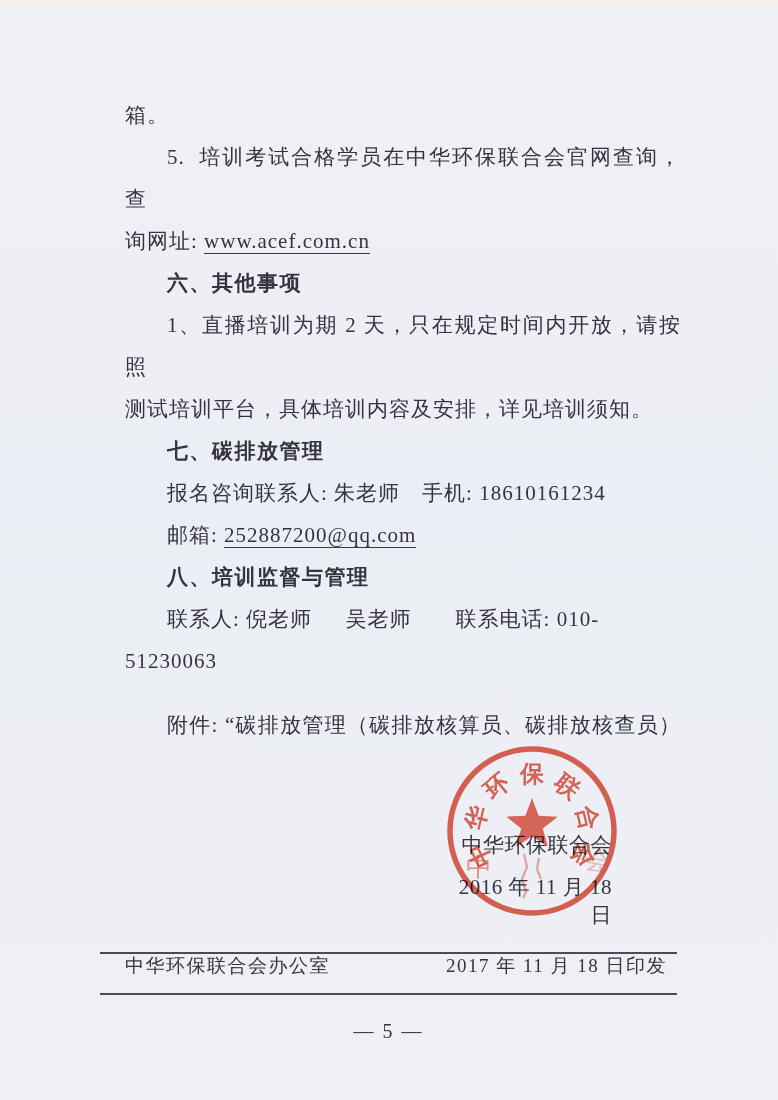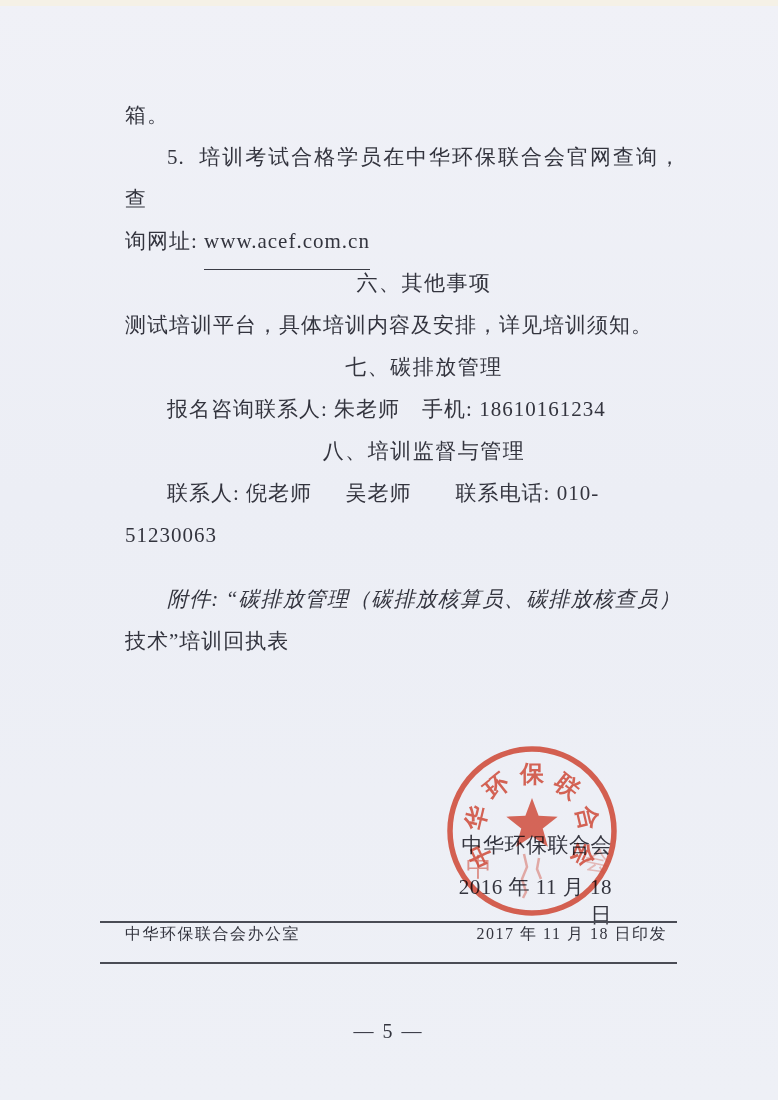--- a/index.html
+++ b/index.html
@@ -26,23 +26,23 @@
     letter-spacing:1px;
   }
   .line{
     margin:0;
     line-height:42px;
     white-space:pre-wrap;
     text-align:left;
   }
   .indent{text-indent:2em;}
   .just{text-align:justify;text-align-last:justify;}
-  .heading{font-weight:400;letter-spacing:1.5px;text-align:center;}
-  .gap-before{margin-top:22px;font-style:italic;}
-  .u{border-bottom:1.6px solid #3a3b45;padding-bottom:16px;}
+  .heading{font-weight:700;letter-spacing:1.5px;}
+  .gap-before{margin-top:22px;}
+  .u{border-bottom:1.6px solid #3a3b45;padding-bottom:0px;}
   .signature{
     position:absolute;left:440px;top:817px;width:186px;
     text-align:center;font-size:21px;line-height:28px;
     letter-spacing:0.5px;
   }
   .signature p{margin:14px;text-align:right;}
   .seal{
     position:absolute;left:0;top:0;pointer-events:none;
     mix-blend-mode:multiply;opacity:.9;
   }
@@ -54,51 +54,52 @@
     font-weight:700;opacity:.9;
     font-family:"Liberation Serif","DejaVu Serif",serif;
   }
   .seal-ghost{
     font-size:26px;fill:var(--stamp-red);
     text-anchor:middle;dominant-baseline:central;
     font-family:"Liberation Serif","DejaVu Serif",serif;
   }
   .seal-squiggle{stroke:var(--stamp-red);stroke-width:2.5;fill:none;opacity:.45;}
   .footer{
-    position:absolute;left:100px;top:921px;width:577px;height:43px;
+    position:absolute;left:100px;top:952px;width:577px;height:43px;
     border-top:2px solid #4a4c55;border-bottom:2px solid #4a4c55;
     box-sizing:border-box;
     display:flex;justify-content:space-between;align-items:center;
     padding:0 10px 16px 25px;
-    font-size:16px;letter-spacing:1.5px;
+    font-size:19px;letter-spacing:1.5px;
   }
   .page-number{
     position:absolute;left:100px;top:1020px;width:577px;
     text-align:center;font-size:20px;letter-spacing:2px;margin:0;
   }
 </style>
 </head>
 <body>
 
 <div class="scan">
 
   <div class="top-strip"></div>
 
   <div class="content">
     <p class="line">箱。</p>
     <p class="line indent just">5.&nbsp;&nbsp;培训考试合格学员在中华环保联合会官网查询，查</p>
     <p class="line"><span>询网址: </span><span class="u">www.acef.com.cn</span></p>
     <p class="line indent heading">六、其他事项</p>
+    <p class="line indent just">1、直播培训为期 2 天，只在规定时间内开放，请按照</p>
     <p class="line">测试培训平台，具体培训内容及安排，详见培训须知。</p>
     <p class="line indent heading">七、碳排放管理</p>
     <p class="line indent">报名咨询联系人: 朱老师　手机: 18610161234</p>
+    <p class="line indent"><span>邮箱: </span><span class="u">252887200@qq.com</span></p>
     <p class="line indent heading">八、培训监督与管理</p>
     <p class="line indent">联系人: 倪老师　 吴老师　　联系电话: 010-51230063</p>
     <p class="line indent just gap-before">附件: “碳排放管理（碳排放核算员、碳排放核查员）</p>
-    <p class="line">技术”培训回执表</p>
   </div>
 
   <div class="signature">
     <p>中华环保联合会</p>
     <p>2016 年 11 月 18 日</p>
   </div>
 
   <svg class="seal" width="778" height="1100" viewBox="0 0 778 1100" aria-hidden="true">
     <circle class="seal-ring" cx="532" cy="831" r="82"></circle>
     <path class="seal-star" transform="translate(532,825)" d="M0,-27 L6.64,-9.14 L25.68,-8.34 L10.75,3.49 L15.87,21.84 L0,11.3 L-15.87,21.84 L-10.75,3.49 L-25.68,-8.34 L-6.64,-9.14 Z"></path>

